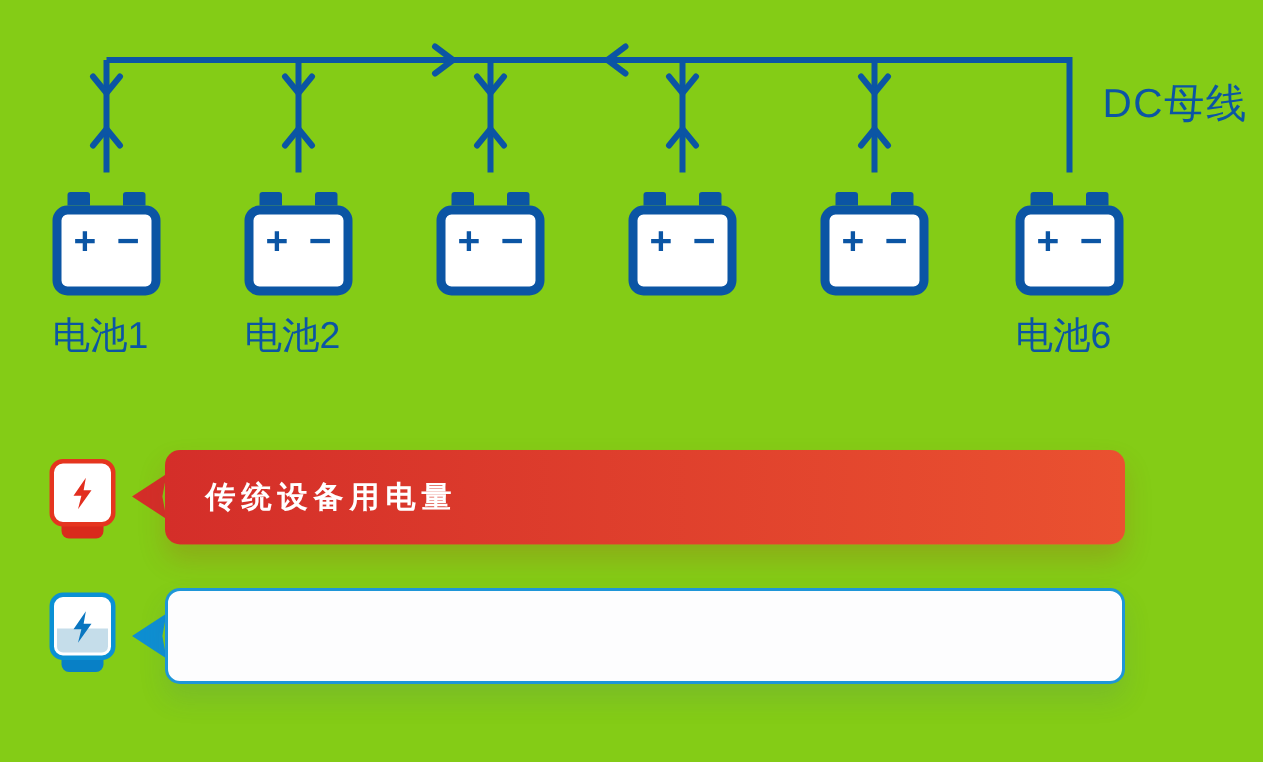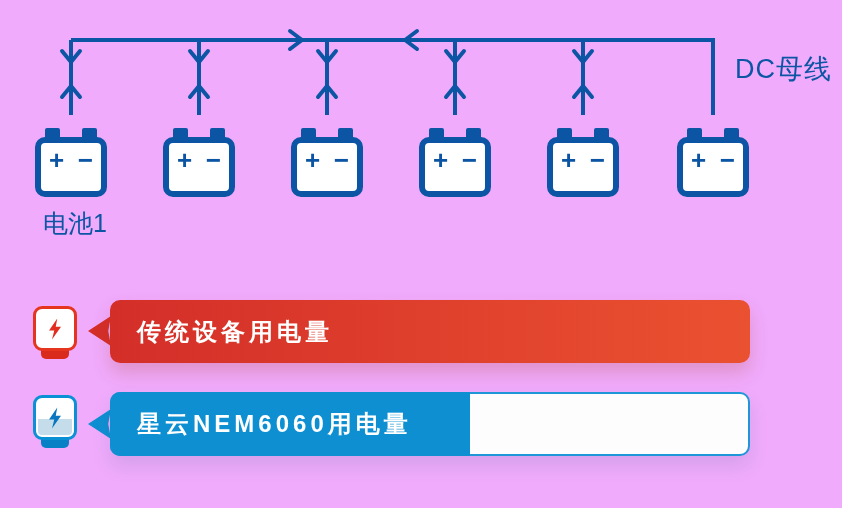--- a/index.html
+++ b/index.html
@@ -1,20 +1,20 @@
 <!DOCTYPE html>
 <html><head>
 <meta charset="utf-8">
 <style>
   * { margin:0; padding:0; box-sizing:border-box; }
   html,body { width:842px; height:508px; }
   body { font-family:"Liberation Sans","DejaVu Sans",sans-serif; }
   .stage {
     position:relative; width:842px; height:508px;
-    background:#f0abfc; overflow:hidden;
+    background:#84cc16; overflow:hidden;
   }
   
   .wiring { position:absolute; left:0; top:0; }
   .dc-label {
     position:absolute; left:735px; top:51px;
     font-size:27px; color:#0b55a4; letter-spacing:1px;
   }
   
   .battery { position:absolute; top:128px; width:72px; }
   .battery .terminals {
@@ -24,42 +24,42 @@
     display:block; width:15px; height:9px; background:#0b55a4;
     border-radius:2px 2px 0 0;
   }
   .battery .body {
     height:60px; background:#ffffff; border:6px solid #0b55a4;
     border-radius:10px; display:flex; justify-content:space-between;
     padding:3px 8px 0 8px; color:#0b55a4; font-weight:bold;
     font-size:26px; line-height:1.1;
   }
   .battery .label {
-    margin-top:10px; text-align:right; font-size:25px; color:#0b55a4;
+    margin-top:10px; text-align:left; font-size:25px; color:#0b55a4;
   }
   
   .meter { position:absolute; width:44px; }
   .meter .box {
     position:relative; width:44px; height:45px; background:#ffffff;
     border-radius:9px; border:3px solid; overflow:hidden;
     display:flex; align-items:center; justify-content:center;
   }
   .meter.red .box { border-color:#e5351f; }
   .meter.blue .box { border-color:#0a90d4; }
   .meter .level {
     position:absolute; left:2px; right:2px; bottom:2px; height:42%;
     background:#c5ddea; border-radius:0 0 4px 4px;
   }
   .meter .bolt { position:relative; width:18px; height:24px; }
   .meter .foot { width:28px; height:9px; margin:-1px auto 0 auto; border-radius:0 0 5px 5px; }
   .meter.red .foot { background:#d92a1c; }
   .meter.blue .foot { background:#0880c6; }
   
   .bar-text {
-    color:#ffffff; font-size:24px; font-weight:bold;
+    color:#ffffff; font-size:20px; font-weight:bold;
     letter-spacing:4px; margin-left:27px; white-space:nowrap;
   }
   .bar-red {
     position:absolute; left:110px; top:300px; width:640px; height:63px;
     background:linear-gradient(90deg,#d42e29,#ea5130);
     border-radius:10px; display:flex; align-items:center;
     box-shadow:0 10px 18px rgba(170,60,30,0.22);
   }
   .pointer { position:absolute; width:23px; height:30px; }
   .pointer.red { left:88px; top:316px; background:#d42e29; clip-path:polygon(100% 0,0 50%,100% 100%,88% 50%); }
@@ -122,20 +122,21 @@
   </div>
   <div class="battery" style="left:163px">
     <div class="terminals">
         <i></i>
         <i></i>
       </div>
     <div class="body">
       <span>+</span>
       <span>−</span>
     </div>
+    <div class="label">电池2</div>
   </div>
   <div class="battery" style="left:291px">
     <div class="terminals">
         <i></i>
         <i></i>
       </div>
     <div class="body">
       <span>+</span>
       <span>−</span>
     </div>
@@ -162,20 +163,21 @@
   </div>
   <div class="battery" style="left:677px">
     <div class="terminals">
         <i></i>
         <i></i>
       </div>
     <div class="body">
       <span>+</span>
       <span>−</span>
     </div>
+    <div class="label">电池6</div>
   </div>
 
   <div class="meter red" style="left:33px; top:306px;">
     <div class="box">
       <svg class="bolt" viewBox="0 0 24 30">
         <path d="M15 1 L4 17 L11 17 L8 29 L20 12 L13 12 Z" fill="#e22e1f"></path>
       </svg>
     </div>
     <div class="foot"></div>
   </div>
@@ -188,17 +190,14 @@
     <div class="box">
       <div class="level"></div>
       <svg class="bolt" viewBox="0 0 24 30">
         <path d="M15 1 L4 17 L11 17 L8 29 L20 12 L13 12 Z" fill="#0a76c0"></path>
       </svg>
     </div>
     <div class="foot"></div>
   </div>
   <div class="pointer blue"></div>
   <div class="bar-track"></div>
-  <div class="bar-blue-fill">
-    <span class="bar-text">星云NEM6060用电量</span>
-  </div>
 
 </div>
 
 </body></html>

